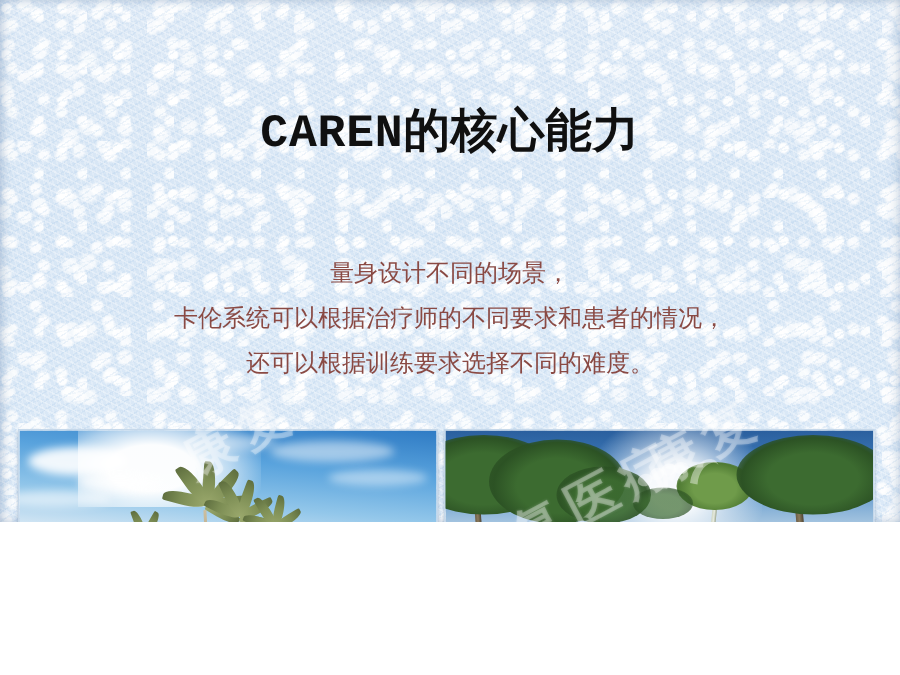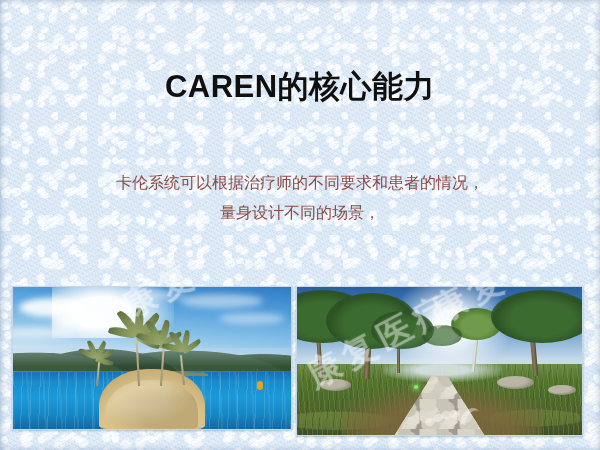--- a/index.html
+++ b/index.html
@@ -9,23 +9,24 @@
   body {
     width: 600px;
     height: 450px;
     overflow: hidden;
     font-family: "Liberation Sans", sans-serif;
   }
 
   #slide {
     position: relative;
     width: 600px;
-    height: 450px;
+    height: 348px;
     background: #dbe9f7;
     overflow: hidden;
+    font-family: Liberation Mono, monospace;
   }
 
   
   .bg-base {
     position: absolute;
     inset: 0;
     background:
       radial-gradient(circle at 12% 18%, rgba(255,255,255,.95) 0 3px, rgba(255,255,255,0) 4px),
       radial-gradient(circle at 31% 7%,  rgba(255,255,255,.80) 0 4px, rgba(255,255,255,0) 6px),
       radial-gradient(circle at 58% 23%, rgba(255,255,255,.85) 0 3px, rgba(255,255,255,0) 5px),
@@ -313,22 +314,23 @@
 <div id="slide">
 
   <div class="bg-base"></div>
   <div class="bg-noise"></div>
   <div class="bg-edge"></div>
 
   <div class="title">CAREN的核心能力</div>
 
 
   <div class="body-lines">
+    <div class="body-line">量身设计不同的场景，</div>
     <div class="body-line">卡伦系统可以根据治疗师的不同要求和患者的情况，</div>
-    <div class="body-line">量身设计不同的场景，</div>
+    <div class="body-line">还可以根据训练要求选择不同的难度。</div>
   </div>
 
   <div class="photo" id="photo-left">
     <div class="scene">
       <div class="isl-sky"></div>
       <div class="isl-sun"></div>
 
       <div class="isl-cloud" style="left:2%;  top:8%;  width:24%; height:13%;"></div>
       <div class="isl-cloud" style="left:14%; top:20%; width:20%; height:9%;  opacity:.75;"></div>
       <div class="isl-cloud" style="left:-4%; top:28%; width:26%; height:8%;  opacity:.6;"></div>

